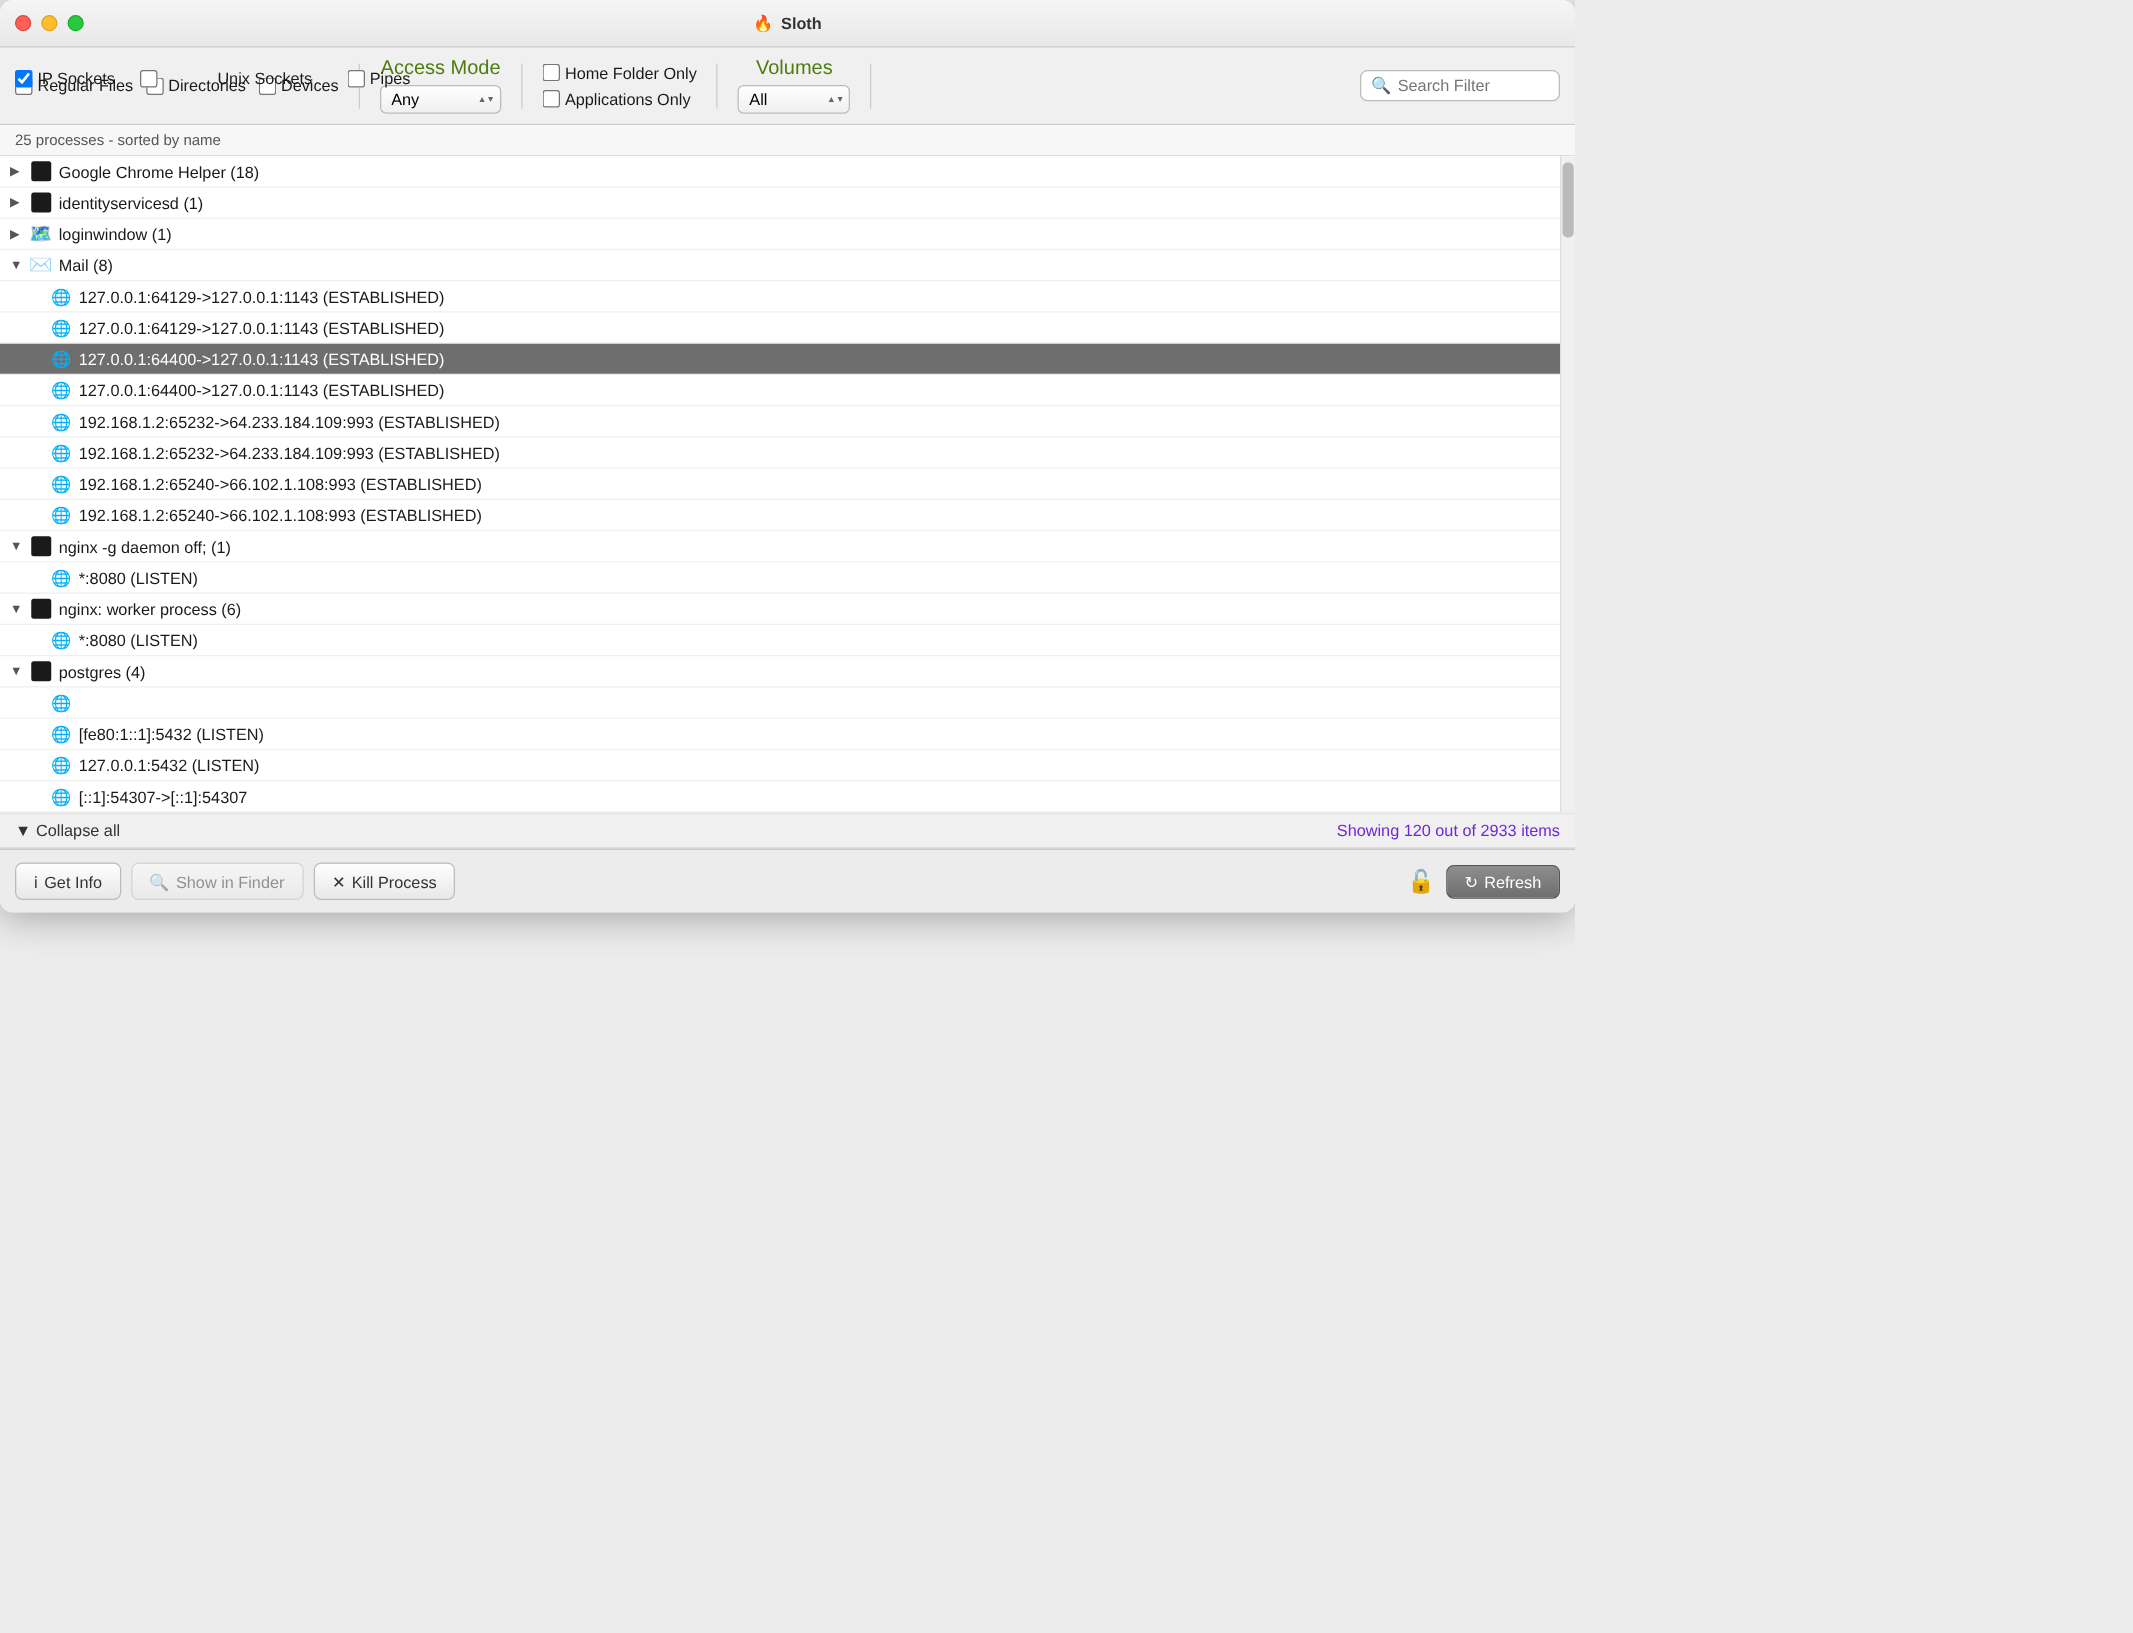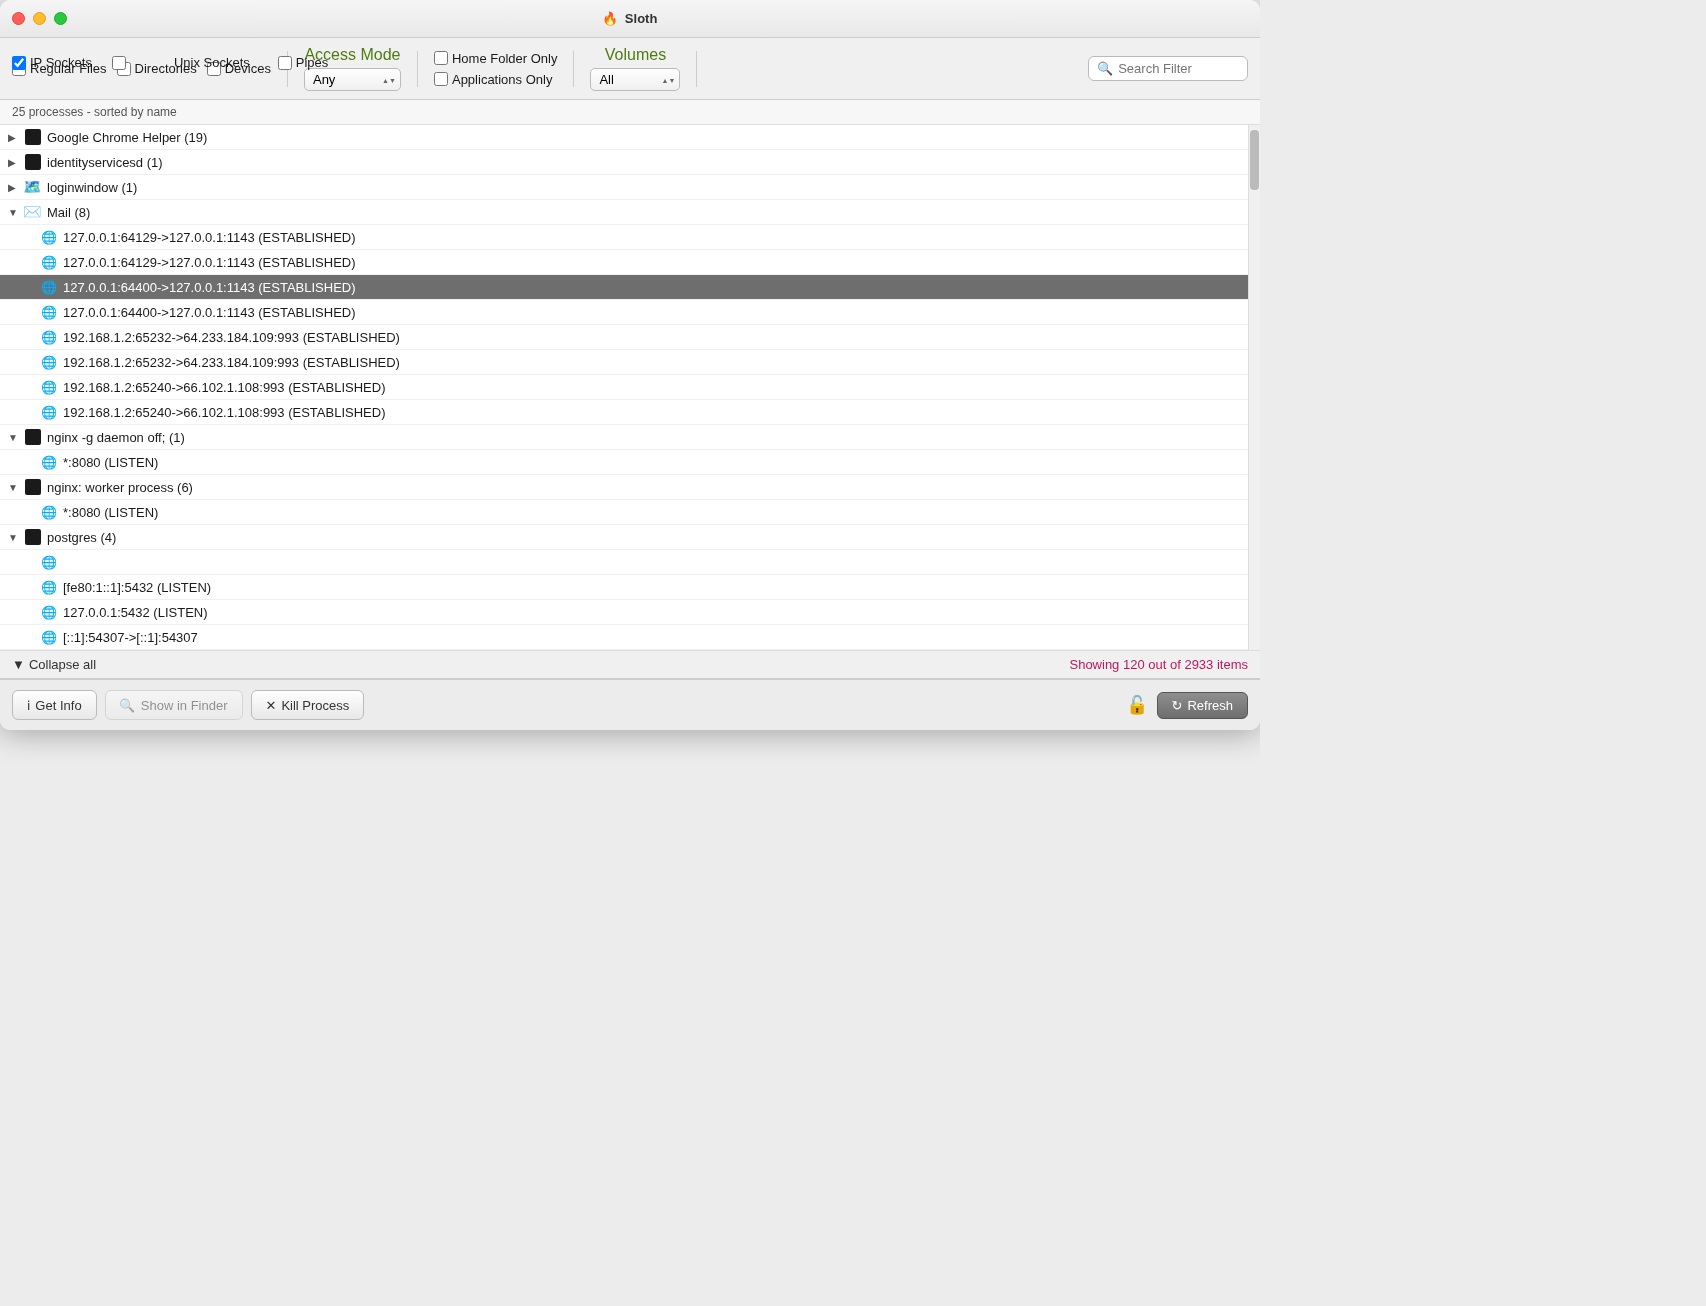--- a/index.html
+++ b/index.html
@@ -206,21 +206,21 @@
     .collapse-btn {
       display: flex;
       align-items: center;
       gap: 4px;
       font-size: 13px;
       color: #333;
       cursor: pointer;
     }
     .status-count {
       font-size: 13px;
-      color: #be185d;
+      color: #6d28d9;
     }
     .bottom-bar {
       background: #ececec;
       padding: 10px 12px;
       display: flex;
       align-items: center;
       justify-content: space-between;
       border-top: 1px solid #ccc;
     }
     .bottom-left {
@@ -362,21 +362,21 @@
     <span>25 processes - sorted by name</span>
   </div>
 
   <div class="content-area" style="position:relative;">
 
     <div class="tree-item process-row">
       <span class="toggle-arrow">▶</span>
       <div class="process-icon">
         <div class="black-square"></div>
       </div>
-      <span class="item-label">Google Chrome Helper (19)</span>
+      <span class="item-label">Google Chrome Helper (18)</span>
     </div>
 
     <div class="tree-item process-row">
       <span class="toggle-arrow">▶</span>
       <div class="process-icon">
         <div class="black-square"></div>
       </div>
       <span class="item-label">identityservicesd (1)</span>
     </div>
 

